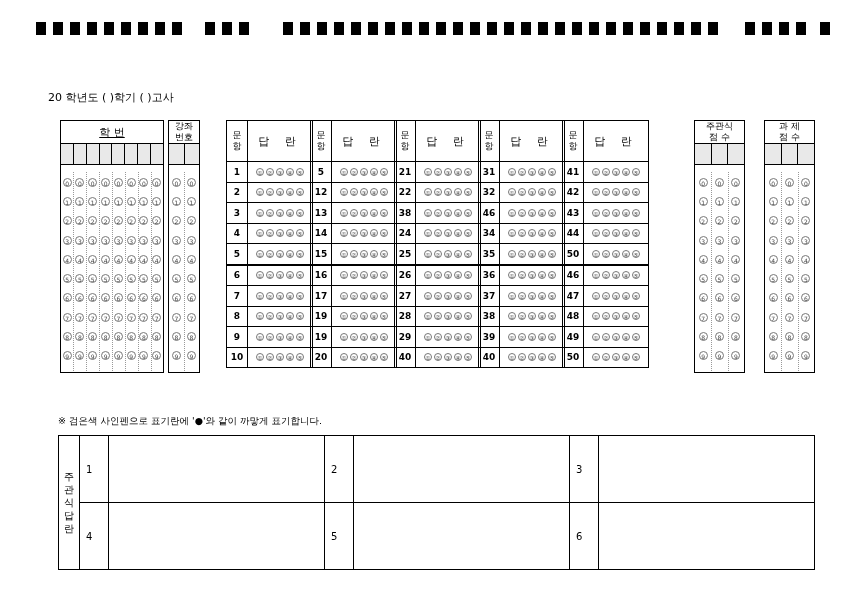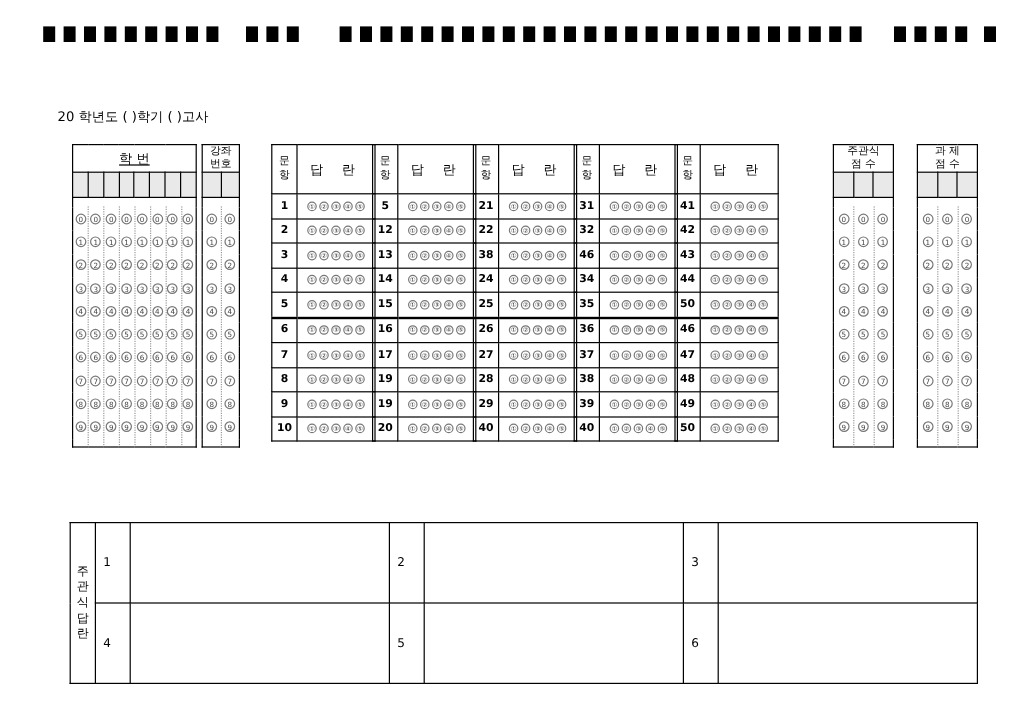--- a/index.html
+++ b/index.html
@@ -121,20 +121,21 @@
   <div class="yearline">20    학년도 (    )학기 (          )고사</div>
 
   <div id="student-block"></div>
 
   <div id="lecture-block"></div>
 
   <div id="answer-blocks"></div>
 
   <div id="score-blocks"></div>
 
+  <div class="note">※ 검은색 사인펜으로 표기란에 '●'와 같이 까맣게 표기합니다.</div>
 
   <div id="subjective"></div>
 
 <div style="position: absolute; left: 60px; top: 120px;">
       <table style="width: 104px; border: 1px solid rgb(0, 0, 0); text-decoration: underline;">
         <tbody>
           <tr>
             <td colspan="8" style="height:22px;font-size:11px;line-height:11px;">학      번</td>
           </tr>
           <tr>

